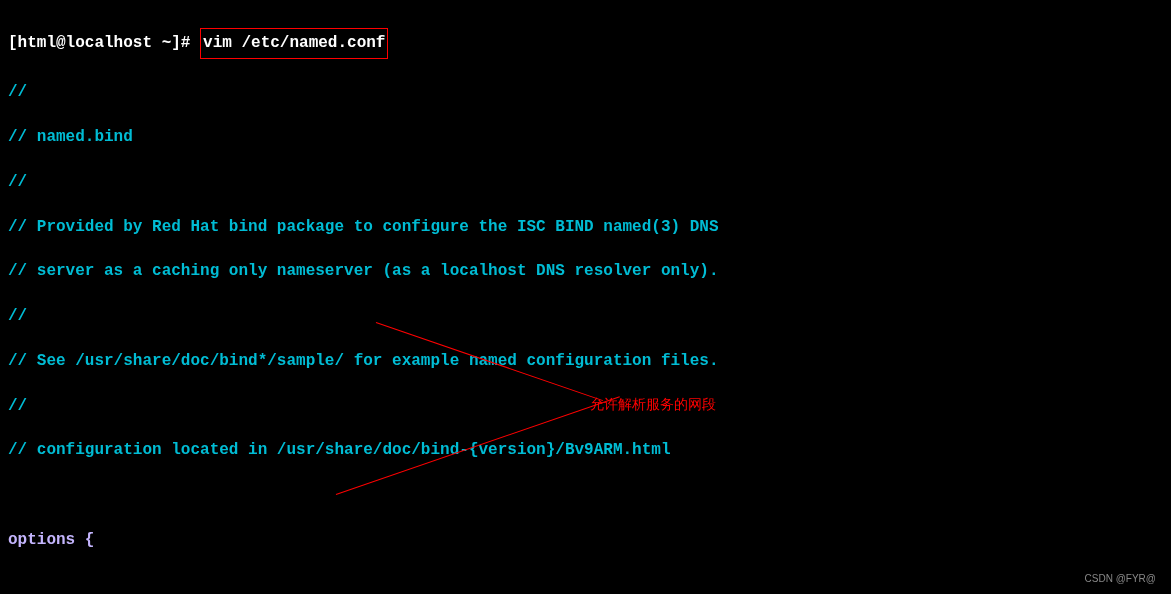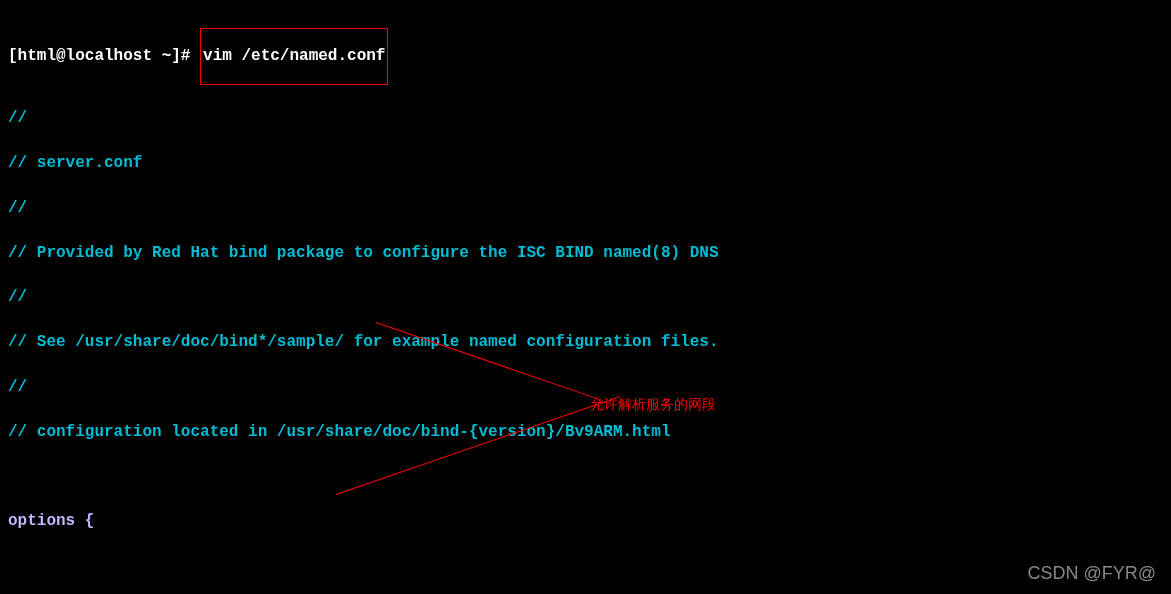--- a/index.html
+++ b/index.html
@@ -22,21 +22,21 @@
       white-space: pre;
     }
     
     .white { color: #ffffff; }
     .cyan { color: #00bcd4; }
     .yellow { color: #c4b5fd; }
     .red-text { color: #ff0000; }
     
     .red-box {
       border: 1px solid #ff0000;
-      padding: 16px 2px;
+      padding: 3px 2px;
       display: inline-block;
     }
     
     .annotation-container {
       position: absolute;
       left: 590px;
       top: 396px;
       color: #ff0000;
       font-size: 14px;
       font-weight: normal;
@@ -48,38 +48,39 @@
       background-color: #ff0000;
       height: 1px;
       transform-origin: left center;
     }
     
     .watermark {
       position: absolute;
       right: 15px;
       bottom: 8px;
       color: #888888;
-      font-size: 18px;
+      font-size: 10px;
       font-weight: normal;
       font-family: sans-serif;
     }
     
     .line {
       display: block;
     }
   </style>
 </head>
 <body>
 
 <div class="terminal">
 <span class="line"><span class="white">[html@localhost ~]# </span><span class="red-box"><span class="white">vim /etc/named.conf</span></span></span>
 <span class="line cyan">//</span>
-<span class="line cyan">// server.conf</span>
+<span class="line cyan">// named.bind</span>
 <span class="line cyan">//</span>
-<span class="line cyan">// Provided by Red Hat bind package to configure the ISC BIND named(8) DNS</span>
+<span class="line cyan">// Provided by Red Hat bind package to configure the ISC BIND named(3) DNS</span>
+<span class="line cyan">// server as a caching only nameserver (as a localhost DNS resolver only).</span>
 <span class="line cyan">//</span>
 <span class="line cyan">// See /usr/share/doc/bind*/sample/ for example named configuration files.</span>
 <span class="line cyan">//</span>
 <span class="line cyan">// configuration located in /usr/share/doc/bind-{version}/Bv9ARM.html</span>
 <span class="line"> </span>
 <span class="line"><span class="yellow">options {</span></span>
 
 
 
 

